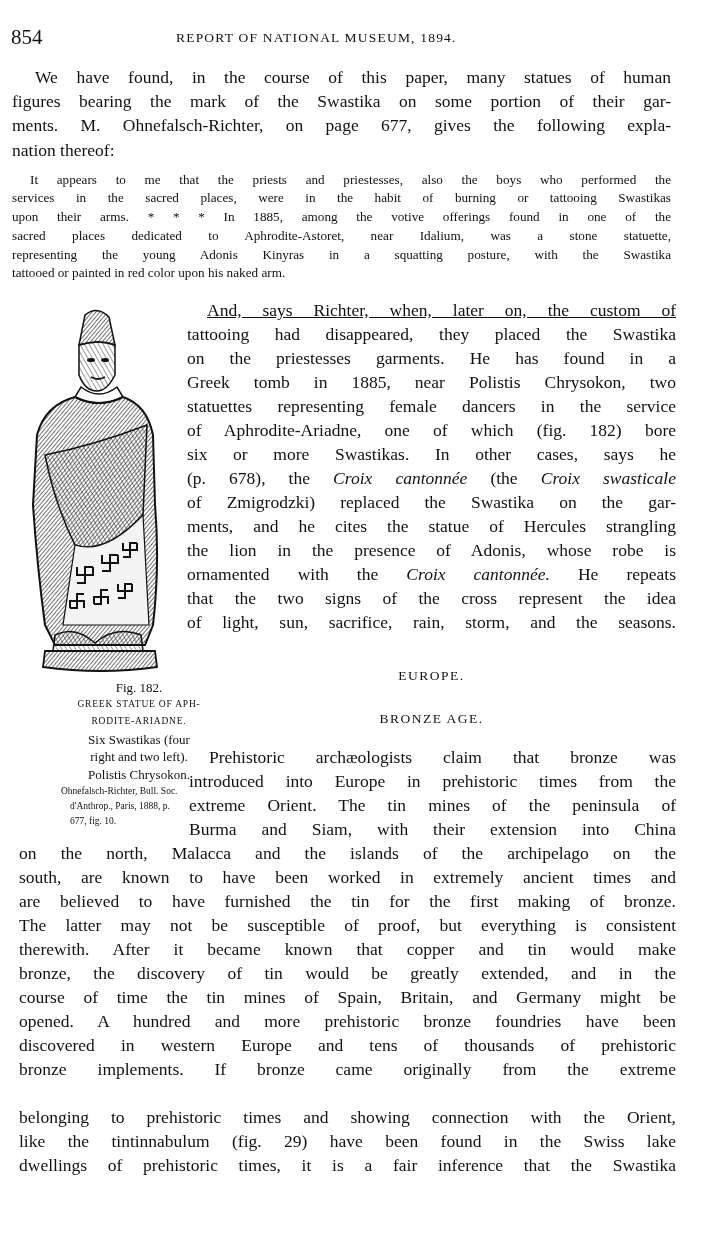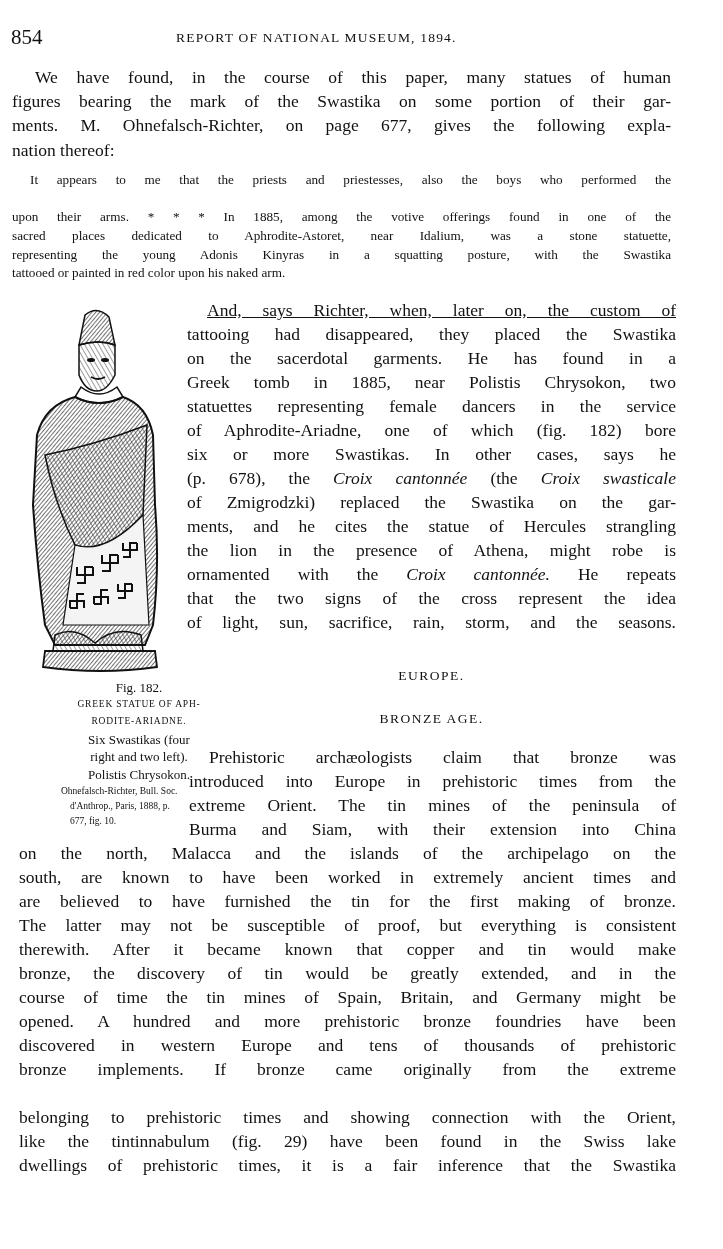--- a/index.html
+++ b/index.html
@@ -91,20 +91,21 @@
     <span class="page-number">854</span>
     <span class="running-title">REPORT OF NATIONAL MUSEUM, 1894.</span>
   </div>
 
   <div class="line just" style="left:35px; top:65px; width:636px;">We have found, in the course of this paper, many statues of human</div>
   <div class="line just" style="left:12px; top:89px; width:659px;">figures bearing the mark of the Swastika on some portion of their gar-</div>
   <div class="line just" style="left:12px; top:113px; width:659px;">ments.   M. Ohnefalsch-Richter, on page 677, gives the following expla-</div>
   <div class="line" style="left:12px; top:138px;">nation thereof:</div>
 
   <div class="line small just" style="left:30px; top:171px; width:641px;">It appears to me that the priests and priestesses, also the boys who performed the</div>
+  <div class="line small just" style="left:12px; top:189px; width:659px;">services in the sacred places, were in the habit of burning or tattooing Swastikas</div>
   <div class="line small just" style="left:12px; top:208px; width:659px;">upon their arms.   *   *   *   In 1885, among the votive offerings found in one of the</div>
   <div class="line small just" style="left:12px; top:227px; width:659px;">sacred places dedicated to Aphrodite-Astoret, near Idalium, was a stone statuette,</div>
   <div class="line small just" style="left:12px; top:246px; width:659px;">representing the young Adonis Kinyras in a squatting posture, with the Swastika</div>
   <div class="line small" style="left:12px; top:264px;">tattooed or painted in red color upon his naked arm.</div>
 
   <div class="figure">
     <svg width="170" height="370" viewBox="0 0 170 370" xmlns="http://www.w3.org/2000/svg">
       <defs>
         <pattern id="hatch" width="3" height="3" patternUnits="userSpaceOnUse" patternTransform="rotate(40)">
           <line x1="0" y1="0" x2="0" y2="3" stroke="#111" stroke-width="1.2"></line>
@@ -149,29 +150,29 @@
   <div class="cap cap-title" style="left:0; top:716px; width:190px;">RODITE-ARIADNE.</div>
   <div class="cap cap-body" style="left:0; top:732px; width:190px;">Six  Swastikas  (four</div>
   <div class="cap cap-body" style="left:0; top:749px; width:190px;">right and two left).</div>
   <div class="cap cap-body" style="left:0; top:767px; width:190px;">Polistis Chrysokon.</div>
   <div class="cap cap-src" style="left:17px; top:786px;">Ohnefalsch-Richter, Bull. Soc.</div>
   <div class="cap cap-src" style="left:26px; top:801px;">d'Anthrop., Paris, 1888, p.</div>
   <div class="cap cap-src" style="left:26px; top:816px;">677, fig. 10.</div>
 
   <div class="line just" style="left:207px; top:298px; width:469px;text-decoration:underline;">And, says Richter, when, later on, the custom of</div>
   <div class="line just" style="left:187px; top:322px; width:489px;">tattooing had disappeared, they placed the Swastika</div>
-  <div class="line just" style="left:187px; top:346px; width:489px;">on the sacerdotal garments.  He has found in a</div>
+  <div class="line just" style="left:187px; top:346px; width:489px;">on the priestesses garments.  He has found in a</div>
   <div class="line just" style="left:187px; top:370px; width:489px;">Greek tomb in 1885, near Polistis Chrysokon, two</div>
   <div class="line just" style="left:187px; top:394px; width:489px;">statuettes representing female dancers in the service</div>
   <div class="line just" style="left:187px; top:418px; width:489px;">of Aphrodite-Ariadne, one of which (fig. 182) bore</div>
   <div class="line just" style="left:187px; top:442px; width:489px;">six or more Swastikas.  In other cases, says he</div>
   <div class="line just" style="left:187px; top:466px; width:489px;"><span>(p. 678), the </span><em>Croix cantonnée</em><span> (the </span><em>Croix swasticale</em></div>
   <div class="line just" style="left:187px; top:490px; width:489px;">of Zmigrodzki) replaced the Swastika on the gar-</div>
   <div class="line just" style="left:187px; top:514px; width:489px;">ments, and he cites the statue of Hercules strangling</div>
-  <div class="line just" style="left:187px; top:538px; width:489px;">the lion in the presence of Athena, might robe is</div>
+  <div class="line just" style="left:187px; top:538px; width:489px;">the lion in the presence of Adonis, whose robe is</div>
   <div class="line just" style="left:187px; top:562px; width:489px;"><span>ornamented with the </span><em>Croix cantonnée.</em><span>  He repeats</span></div>
   <div class="line just" style="left:187px; top:586px; width:489px;">that the two signs of the cross represent the idea</div>
   <div class="line just" style="left:187px; top:610px; width:489px;">of light, sun, sacrifice, rain, storm, and the seasons.</div>
 
   <div class="line caps" style="left:187px; top:666px; width:489px;">EUROPE.</div>
   <div class="line caps" style="left:187px; top:709px; width:489px;">BRONZE AGE.</div>
 
   <div class="line just" style="left:209px; top:745px; width:467px;">Prehistoric archæologists claim that bronze was</div>
   <div class="line just" style="left:189px; top:769px; width:487px;">introduced into Europe in prehistoric times from the</div>
   <div class="line just" style="left:189px; top:793px; width:487px;">extreme Orient.  The tin mines of the peninsula of</div>

